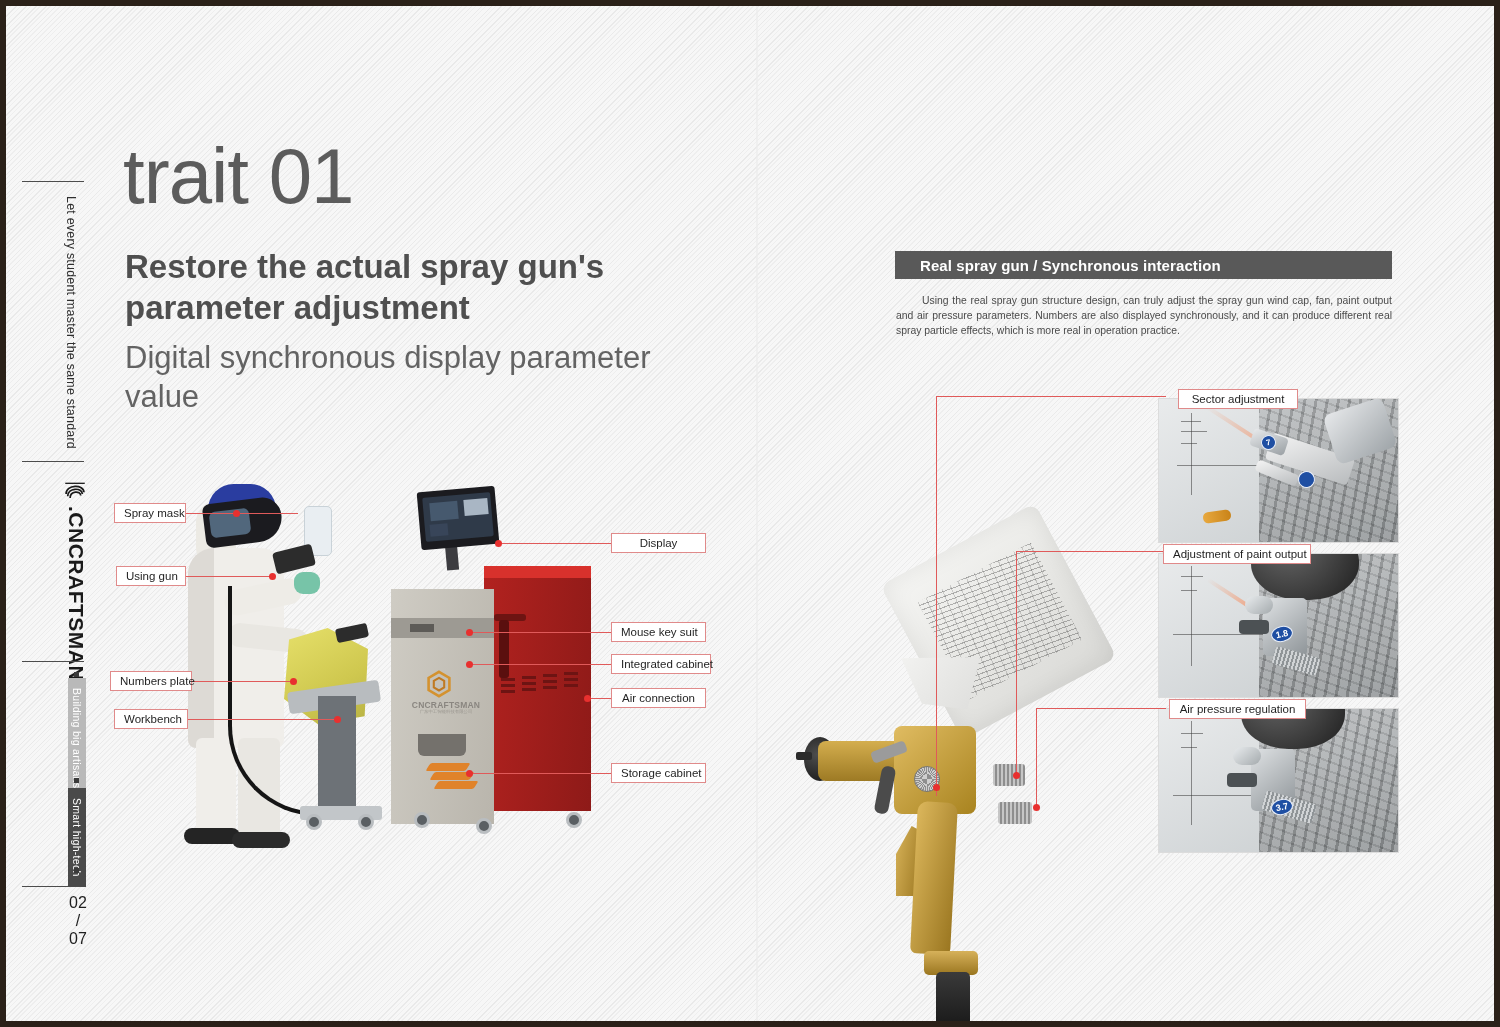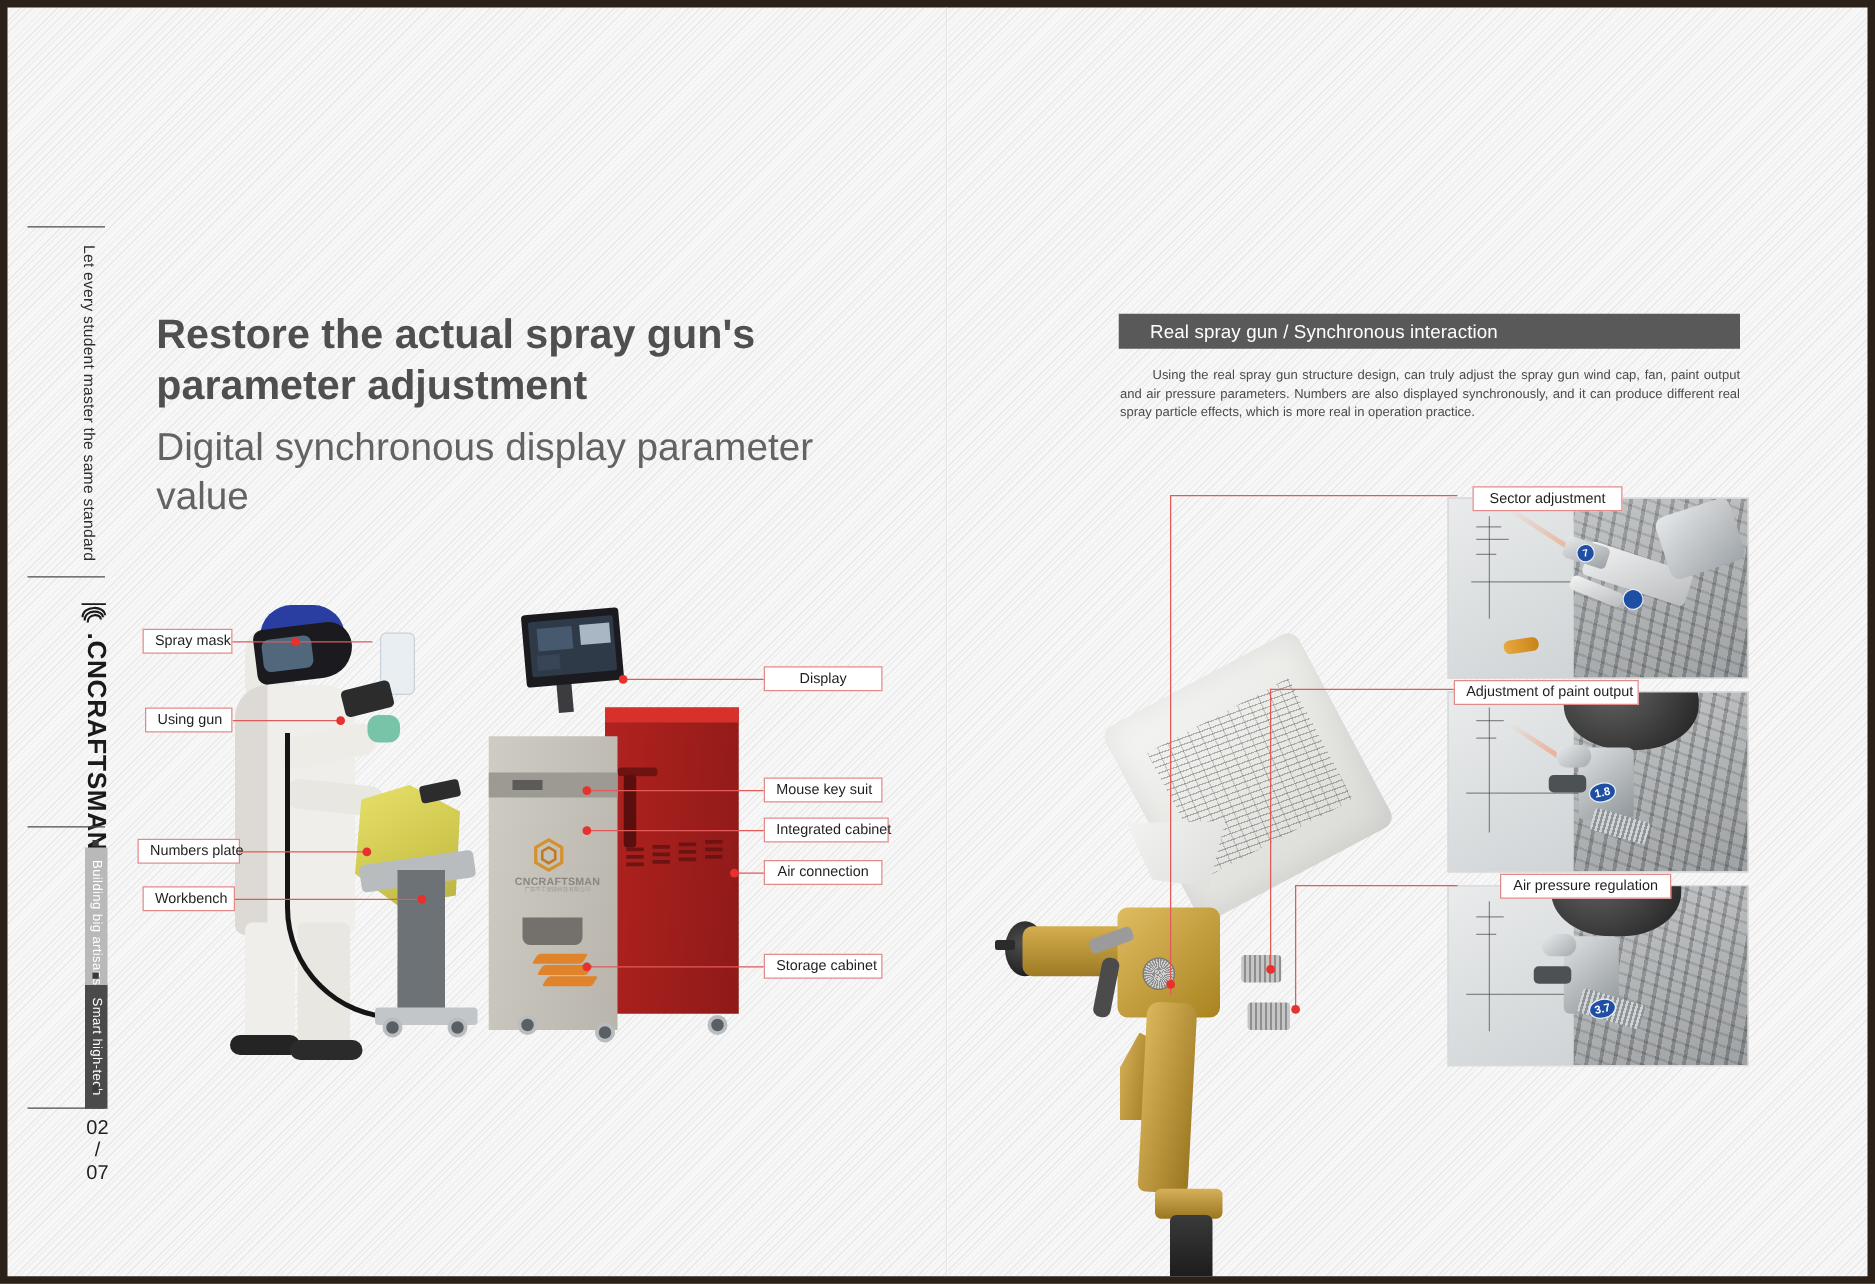--- a/index.html
+++ b/index.html
@@ -80,21 +80,21 @@
   }
   #h-light {
     position: absolute; left: 119px; top: 333px; width: 560px;
     font-size: 31px; font-weight: 300; color: #636363; line-height: 1.25;
   }
 
   
   #rt-bar {
     position: absolute; left: 889px; top: 245px; width: 497px; height: 28px;
     background: #595959; color: #fff;
-    font-size: 15px; font-weight: normal;
+    font-size: 15px; font-weight: bold;
     display: flex; align-items: center; padding-left: 25px;
     letter-spacing: 0.1px;
   }
   #rt-body {
     position: absolute; left: 890px; top: 288px; width: 496px;
     font-size: 10.4px; color: #4a4a4a; line-height: 1.42;
     text-align: justify; text-indent: 26px;
   }
 
   
@@ -278,20 +278,21 @@
     <div class="pill-tick" style="top:862px"></div>
 
     <div class="side-rule" style="top:880px"></div>
     <div id="pagenum">
       <div>02</div>
       <div>/</div>
       <div>07</div>
     </div>
   </div>
 
+  <div id="trait">trait 01</div>
   <div id="h-bold">Restore the actual spray gun's parameter adjustment</div>
   <div id="h-light">Digital synchronous display parameter value</div>
 
   <div id="rt-bar">Real spray gun / Synchronous interaction</div>
   <div id="rt-body">Using the real spray gun structure design, can truly adjust the spray gun wind cap, fan, paint output and air pressure parameters. Numbers are also displayed synchronously, and it can produce different real spray particle effects, which is more real in operation practice.</div>
 
   <div id="fig" class="photo">
     <div class="sh" id="hood"></div>
     <div class="sh" id="helmet"></div>
     <div class="sh" id="visor"></div>
@@ -469,14 +470,14 @@
     <div class="p-cup" style="left:82px;top:-36px;width:104px;height:76px"></div>
     <div class="p-gun" style="left:92px;top:40px;width:44px;height:62px;background:linear-gradient(140deg,#dfe2e4,#8e9498);border-radius:5px"></div>
     <div class="p-gun" style="left:74px;top:38px;width:28px;height:18px;border-radius:9px;background:linear-gradient(140deg,#e9ecee,#a4aaad)"></div>
     <div class="p-gun" style="left:68px;top:64px;width:30px;height:14px;background:#4c5154;border-radius:4px"></div>
     <div class="p-gun" style="left:104px;top:88px;width:52px;height:20px;background:repeating-linear-gradient(90deg,#d0d3d5 0 2px,#8f9497 2px 4px);border-radius:3px;transform:rotate(16deg)"></div>
     <div class="badge" style="left:112px;top:90px;width:22px;height:16px;border-radius:50%">3.7</div>
   </div>
 
   <div class="callout" style="left:1172px;top:383px;width:120px">Sector adjustment</div>
   <div class="callout" style="left:1157px;top:538px;width:148px">Adjustment of paint output</div>
-  <div class="callout" style="left:1194px;top:693px;width:137px">Air pressure regulation</div>
+  <div class="callout" style="left:1163px;top:693px;width:137px">Air pressure regulation</div>
 </div>
 
 </body></html>

